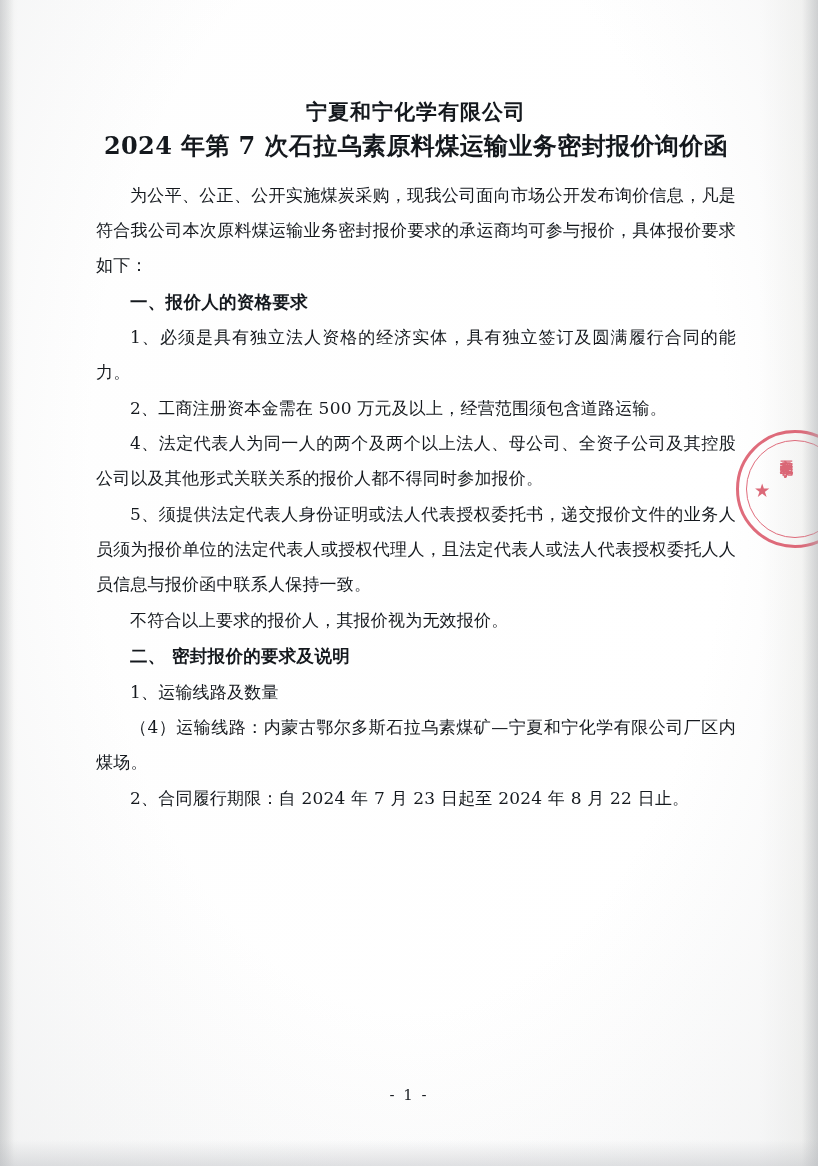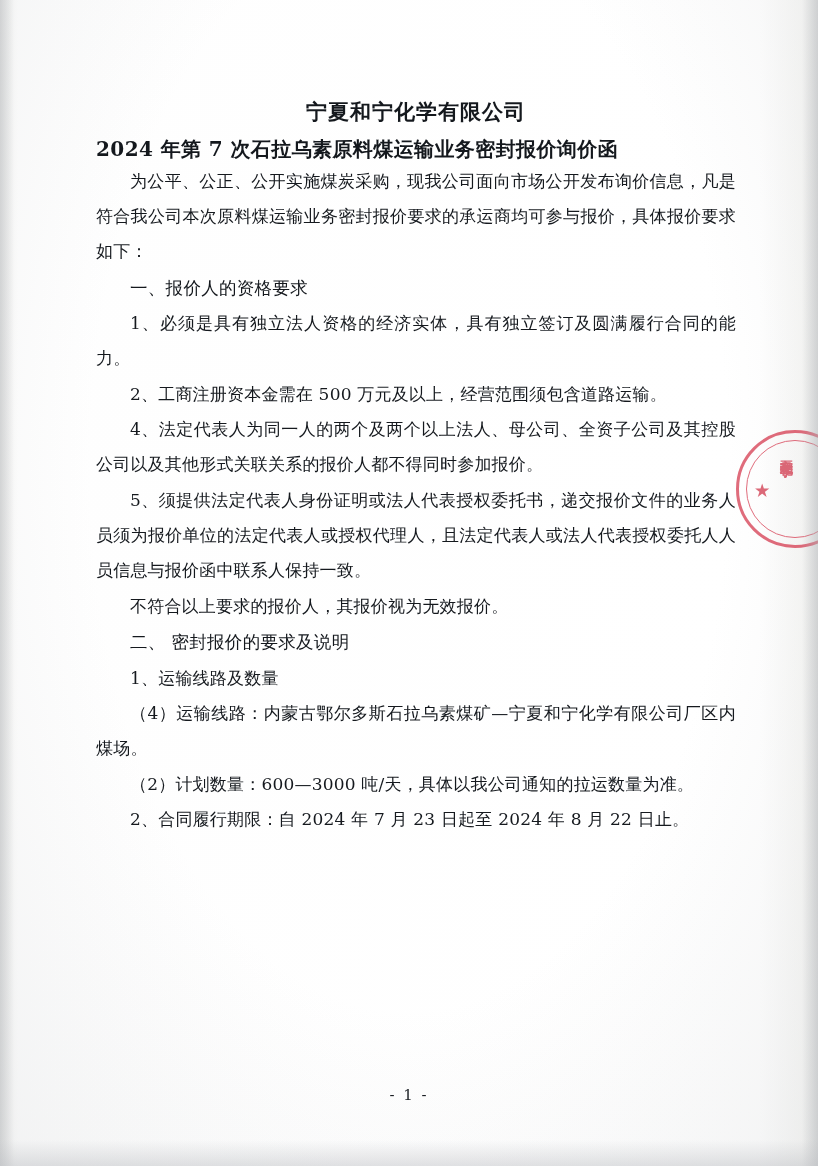--- a/index.html
+++ b/index.html
@@ -34,43 +34,45 @@
     top: 96px;
     width: 640px;
   }
   .title-main {
     text-align: center;
     font-size: 21px;
     font-weight: bold;
     letter-spacing: 1px;
     color: #14181d;
     line-height: 1.5;
-    margin-bottom: 6px;
+    margin-bottom: 0;
   }
   .title-sub {
-    font-size: 20px;
+    text-align: center;
+    font-size: 24px;
     font-weight: bold;
     letter-spacing: 0.4px;
     color: #14181d;
     line-height: 1.5;
+    margin-bottom: 14px;
   }
   p.body-par {
     font-size: 17px;
     line-height: 2.08;
     color: #15191e;
     margin: 0;
     text-align: justify;
     letter-spacing: 0.2px;
   }
   p.indent2 {
     text-indent: 34px;
   }
   p.heading-item {
     font-size: 17.5px;
-    font-weight: normal;
+    font-weight: bold;
     line-height: 2.08;
     color: #14181d;
     margin: 0;
     text-indent: 34px;
     letter-spacing: 0.3px;
   }
   .page-number {
     position: absolute;
     left: 0;
     right: 0;
@@ -155,21 +157,20 @@
     <p class="body-par indent2">2、工商注册资本金需在 500 万元及以上，经营范围须包含道路运输。</p>
     <p class="body-par indent2">4、法定代表人为同一人的两个及两个以上法人、母公司、全资子公司及其控股公司以及其他形式关联关系的报价人都不得同时参加报价。</p>
     <p class="body-par indent2">5、须提供法定代表人身份证明或法人代表授权委托书，递交报价文件的业务人员须为报价单位的法定代表人或授权代理人，且法定代表人或法人代表授权委托人人员信息与报价函中联系人保持一致。</p>
 
     <p class="body-par indent2">不符合以上要求的报价人，其报价视为无效报价。</p>
 
     <p class="heading-item">二、 密封报价的要求及说明</p>
 
     <p class="body-par indent2">1、运输线路及数量</p>
     <p class="body-par indent2">（4）运输线路：内蒙古鄂尔多斯石拉乌素煤矿—宁夏和宁化学有限公司厂区内煤场。</p>
-    <p class="body-par indent2">（2）计划数量：600—3000 吨/天，具体以我公司通知的拉运数量为准。</p>
     <p class="body-par indent2">2、合同履行期限：自 2024 年 7 月 23 日起至 2024 年 8 月 22 日止。</p>
   </div>
 
   <div class="seal">
     <div class="seal-inner"></div>
     <div class="seal-text">宁夏和宁化学</div>
     <div class="seal-star">★</div>
   </div>
 
   <div class="page-number">- 1 -</div>

